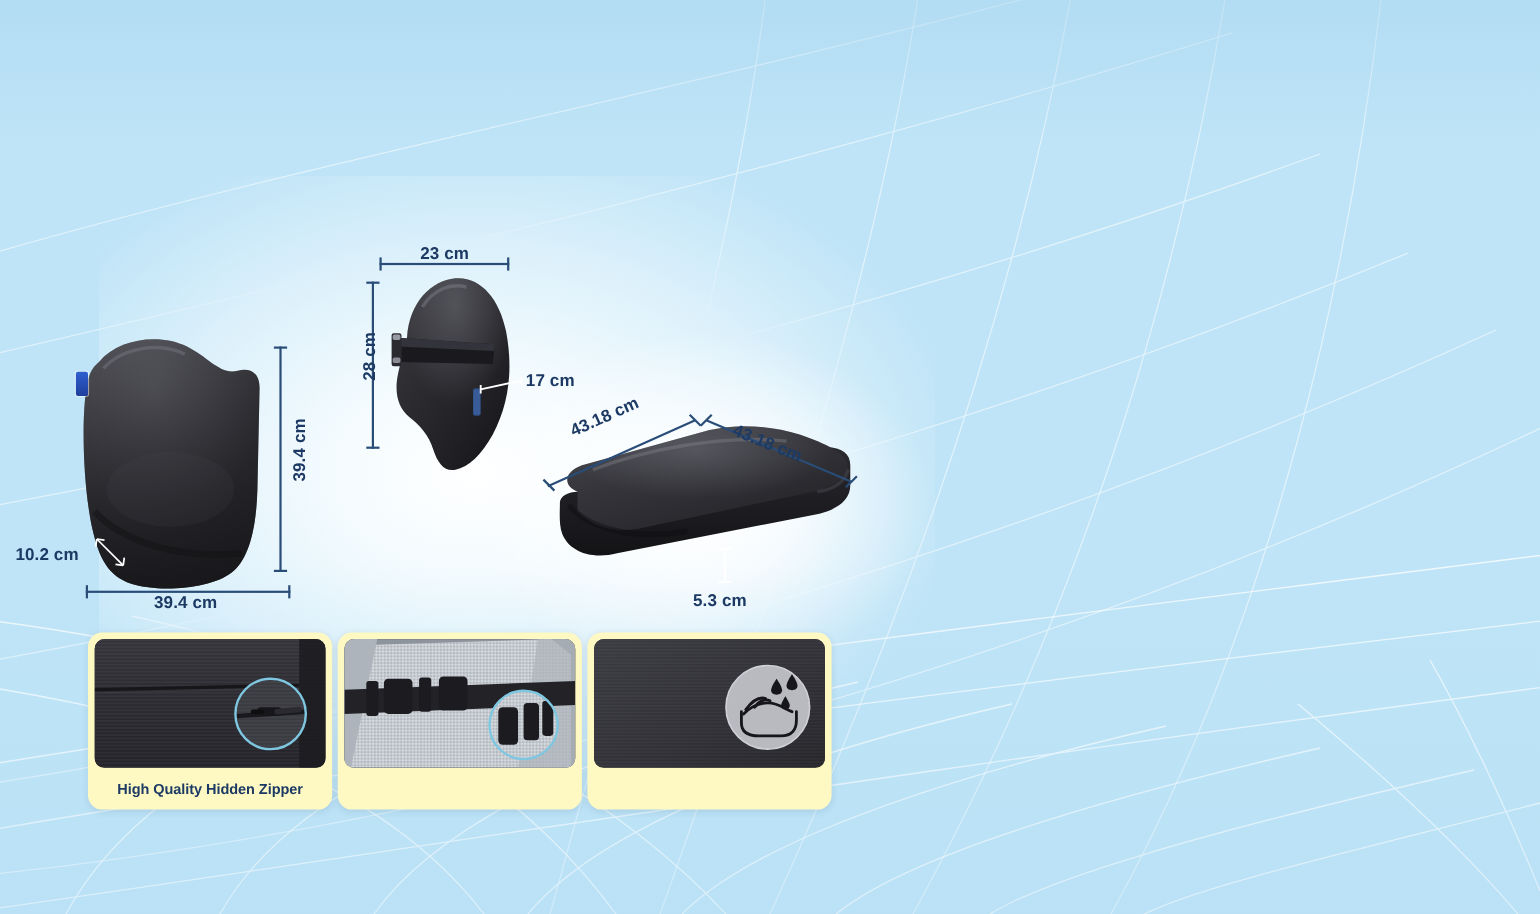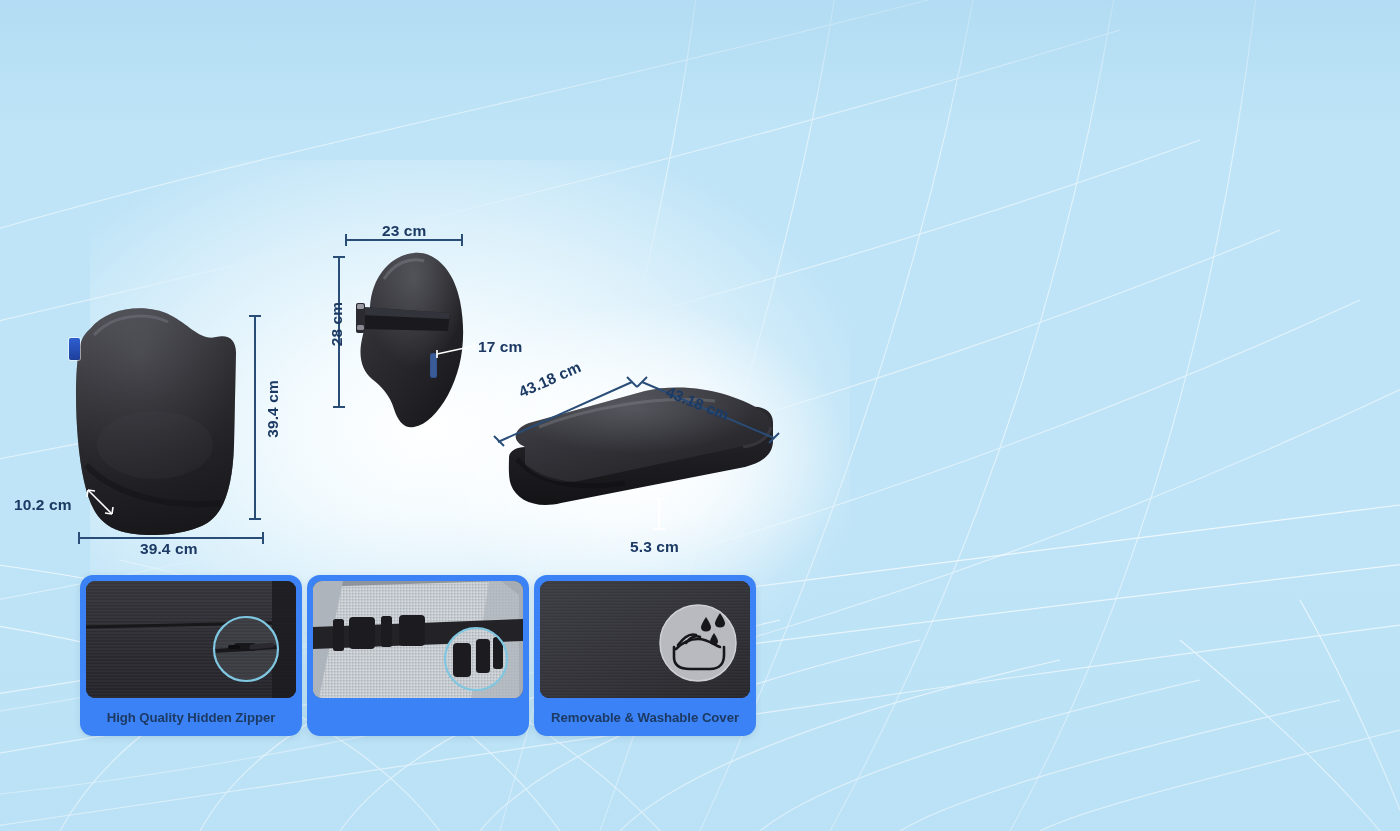--- a/index.html
+++ b/index.html
@@ -63,21 +63,21 @@
   .rule-v.white::before,.rule-v.white::after{background:#ffffff;}
 
   .vtext{transform:rotate(-90deg);transform-origin:center;}
 
   
   .prod{position:absolute;}
 
   
   .cards{position:absolute;left:80px;top:575px;display:flex;gap:5px;}
   .card{
-    width:222px;background:#3b82f6;border-radius:13px;
+    width:222px;background:#fef9c3;border-radius:13px;
     box-shadow:0 2px 7px rgba(30,70,110,.12);
     padding:6px 6px 0 6px;box-sizing:border-box;
     display:flex;flex-direction:column;
   }
   .card-img{
     height:117px;border-radius:9px;overflow:hidden;position:relative;
     background:#2b2d31;
   }
   .card-label{
     height:38px;display:flex;align-items:center;justify-content:center;
@@ -384,18 +384,17 @@
             <path d="M138,64 C144,56 150,52 156,54"></path>
             <path d="M146,62 C150,56 156,54 160,56"></path>
           </g>
           <g fill="#17171b">
             <path d="M166,36 C166,36 161,43 161,46.5 C161,49 163,50.5 166,50.5 C169,50.5 171,49 171,46.5 C171,43 166,36 166,36 Z"></path>
             <path d="M180,32 C180,32 175,39 175,42.5 C175,45 177,46.5 180,46.5 C183,46.5 185,45 185,42.5 C185,39 180,32 180,32 Z"></path>
             <path d="M174,52 C174,52 170,58 170,60.5 C170,62.6 171.7,64 174,64 C176.3,64 178,62.6 178,60.5 C178,58 174,52 174,52 Z"></path>
           </g>
         </svg>
       </div>
-      <div class="card-label">Removable &amp; Washable Cover</div>
     </div>
 
   </div>
 
 </div>
 
 </body></html>

